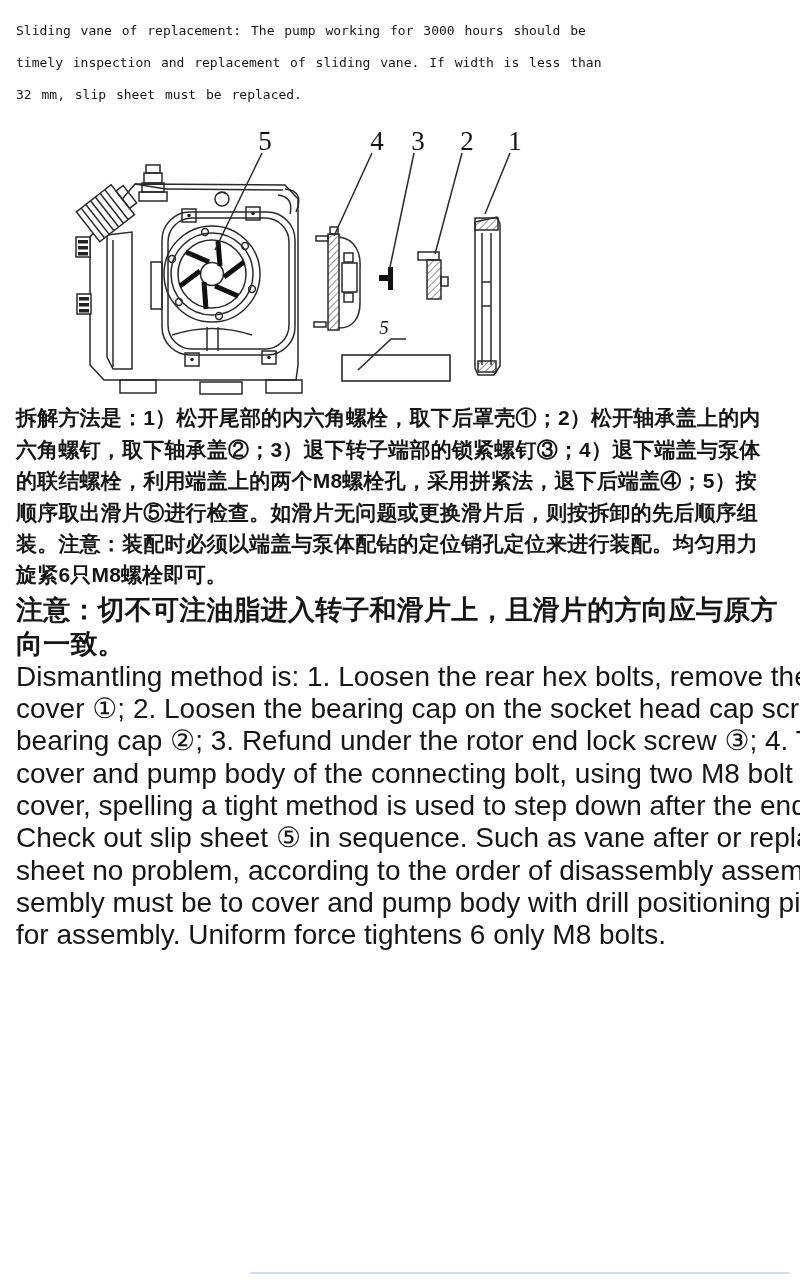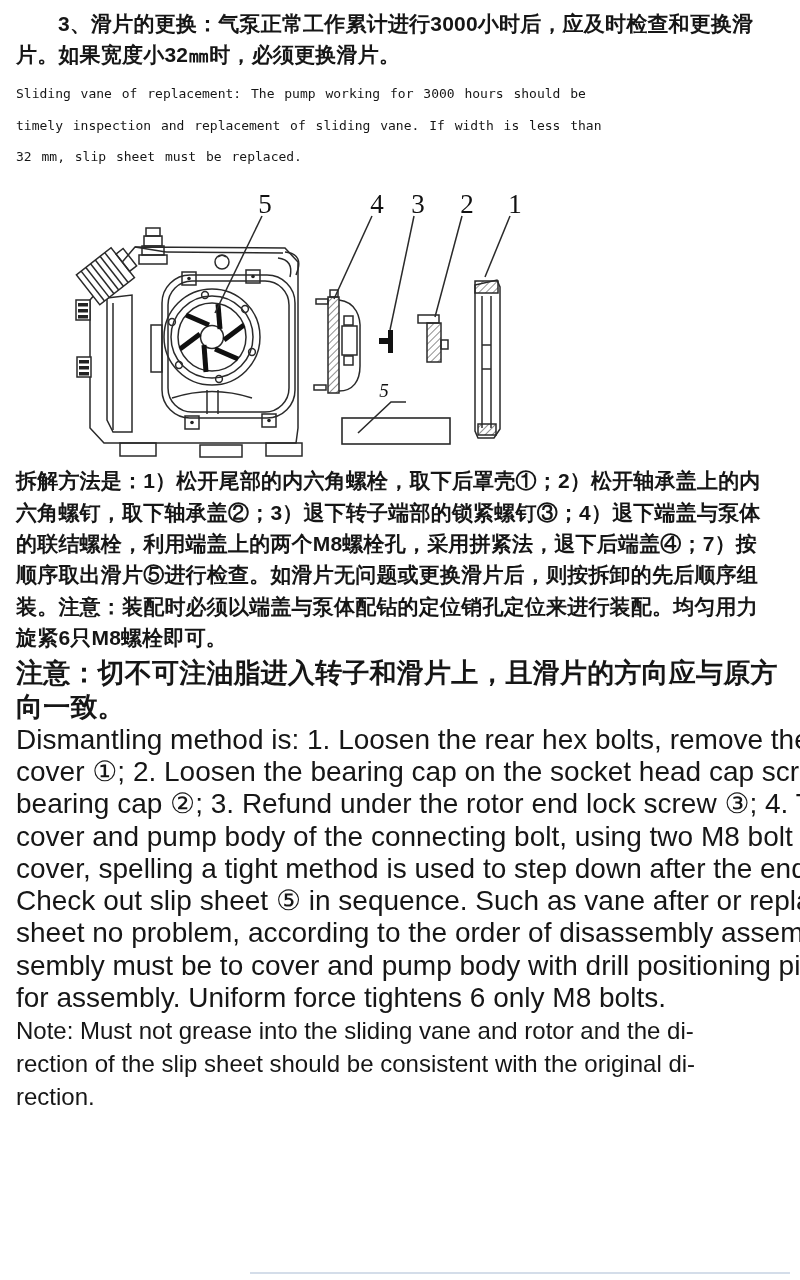--- a/index.html
+++ b/index.html
@@ -18,22 +18,20 @@
   .diagram{display:block;margin:0;}
   .scan-line{position:absolute;left:250px;top:1272px;width:540px;height:2px;background:#c9d4e4;opacity:.8;}
   svg text.callout{font-family:"Liberation Serif",serif;font-size:27px;fill:#111;}
   svg text.small-callout{font-family:"Liberation Serif",serif;font-style:italic;font-size:19px;fill:#111;}
 </style>
 </head>
 <body>
 
 <div class="page">
 
-  <p class="para zh indent">3、滑片的更换：气泵正常工作累计进行3000小时后，应及时检查和更换滑
-片。如果宽度小32㎜时，必须更换滑片。</p>
 
   <p class="para en-mono">Sliding vane of replacement: The pump working for 3000 hours should be
 timely inspection and replacement of sliding vane. If width is less than
 32 mm, slip sheet must be replaced.</p>
 
   <svg class="diagram" width="768" height="292" viewBox="16 173 768 292" xmlns="http://www.w3.org/2000/svg">
     <defs>
       <pattern id="hatch" width="5" height="5" patternUnits="userSpaceOnUse" patternTransform="rotate(45)">
         <line x1="0" y1="0" x2="0" y2="5" stroke="#333" stroke-width="1.1"></line>
       </pattern>
@@ -172,38 +170,35 @@
     <text class="callout" x="265" y="213" text-anchor="middle">5</text>
     <text class="callout" x="377" y="213" text-anchor="middle">4</text>
     <text class="callout" x="418" y="213" text-anchor="middle">3</text>
     <text class="callout" x="467" y="213" text-anchor="middle">2</text>
     <text class="callout" x="515" y="213" text-anchor="middle">1</text>
     <text class="small-callout" x="384" y="397" text-anchor="middle">5</text>
   </svg>
 
   <p class="para zh">拆解方法是：1）松开尾部的内六角螺栓，取下后罩壳①；2）松开轴承盖上的内
 六角螺钉，取下轴承盖②；3）退下转子端部的锁紧螺钉③；4）退下端盖与泵体
-的联结螺栓，利用端盖上的两个M8螺栓孔，采用拼紧法，退下后端盖④；7）按
+的联结螺栓，利用端盖上的两个M8螺栓孔，采用拼紧法，退下后端盖④；5）按
 顺序取出滑片⑤进行检查。如滑片无问题或更换滑片后，则按拆卸的先后顺序组
 装。注意：装配时必须以端盖与泵体配钻的定位销孔定位来进行装配。均匀用力
 旋紧6只M8螺栓即可。</p>
 
   <p class="para zh-note">注意：切不可注油脂进入转子和滑片上，且滑片的方向应与原方
 向一致。</p>
 
   <p class="para en">Dismantling method is: 1. Loosen the rear hex bolts, remove the rear cover to
 cover ①; 2. Loosen the bearing cap on the socket head cap screw, remove the
 bearing cap ②; 3. Refund under the rotor end lock screw ③; 4. The back end
 cover and pump body of the connecting bolt, using two M8 bolt hole on the end
 cover, spelling a tight method is used to step down after the end cover ④; 5.
 Check out slip sheet ⑤ in sequence. Such as vane after or replacement slips
 sheet no problem, according to the order of disassembly assembly. Note: the as-
 sembly must be to cover and pump body with drill positioning pin hole positioning
 for assembly. Uniform force tightens 6 only M8 bolts.</p>
 
-  <p class="para en-note">Note: Must not grease into the sliding vane and rotor and the di-
-rection of the slip sheet should be consistent with the original di-
-rection.</p>
 
 
 </div>
 
 <div class="scan-line"></div>
 
 </body></html>

